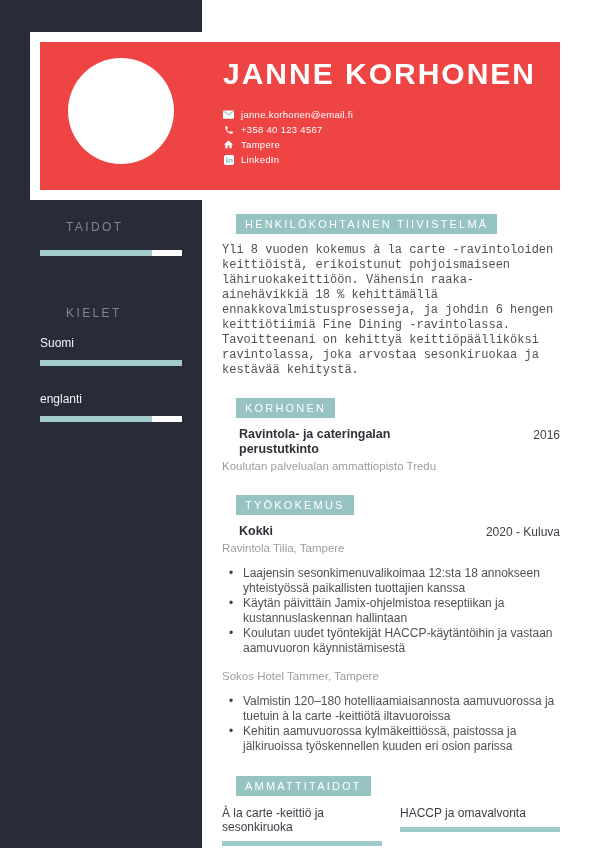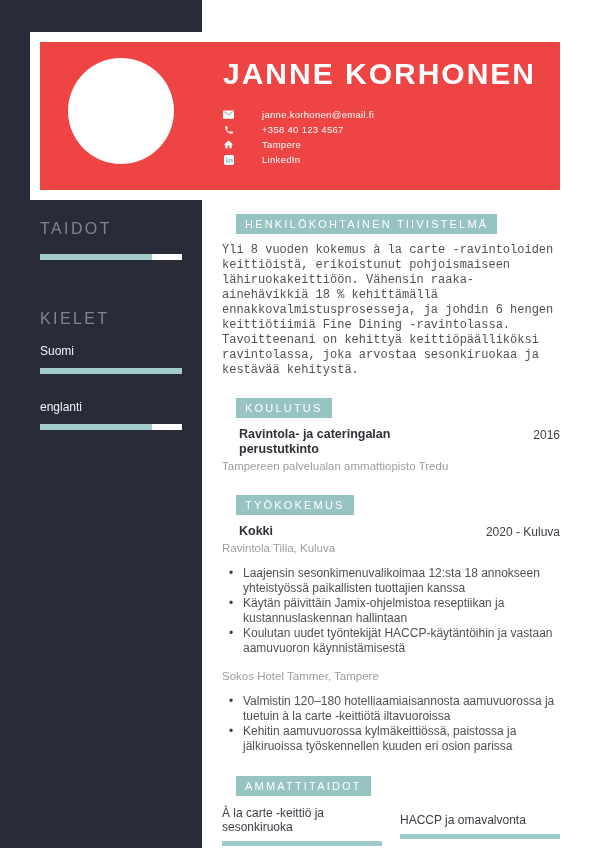--- a/index.html
+++ b/index.html
@@ -13,23 +13,24 @@
 
   
   .sidebar {
     position:absolute; left:0; top:0;
     width:202px; height:848px;
     background:#292c38;
     padding:220px 20px 0 40px;
   }
   .side-title {
     color:#7f8494;
-    font-size:16px;
+    font-size:12px;
     letter-spacing:2.4px;
     margin-bottom:16px;
+    margin-left:26px;
   }
   .side-label {
     color:#f2f3f5;
     font-size:12px;
     line-height:15px;
     margin-bottom:9px;
   }
   .side-bar {
     height:6px; width:100%;
     background:#ffffff;
@@ -61,21 +62,20 @@
     font-size:30px;
     font-weight:700;
     letter-spacing:2px;
     line-height:36px;
     white-space:nowrap;
   }
   .contact-list { margin-top:17px; }
   .contact-row {
     display:flex; align-items:flex-end;
     margin-bottom:4px;
-    gap:21px;
   }
   .contact-row .c-icon {
     width:11px; height:11px;
     margin-right:7px;
     flex:0 0 auto;
     display:flex; align-items:center; justify-content:center;
   }
   .contact-row .c-text {
     color:#ffffff;
     font-size:9.5px;
@@ -147,21 +147,21 @@
     color:#3b3e44;
   }
   .job + .job { margin-top:13px; }
 
   .pro-skills {
     display:grid;
     grid-template-columns:1fr 1fr;
     column-gap:18px;
     margin-top:10px;
   }
-  .pro-skill { display:flex; flex-direction:column; align-items:flex-start;justify-content:center; }
+  .pro-skill { display:flex; flex-direction:column; align-items:flex-start; }
   .pro-skill .p-label {
     color:#3b3e44;
     font-size:12px;
     line-height:14px;
   }
   .pro-skill .p-bar {
     height:5px; width:100%;
     background:#9ecac9;
     margin-top:7px;
   }
@@ -246,39 +246,39 @@
 </header>
 
 <main class="main">
 
   <section>
     <span class="chip">HENKILÖKOHTAINEN TIIVISTELMÄ</span>
     <p class="summary-text">Yli 8 vuoden kokemus à la carte -ravintoloiden keittiöistä, erikoistunut pohjoismaiseen lähiruokakeittiöön. Vähensin raaka-ainehävikkiä 18 % kehittämällä ennakkovalmistusprosesseja, ja johdin 6 hengen keittiötiimiä Fine Dining -ravintolassa. Tavoitteenani on kehittyä keittiöpäälliköksi ravintolassa, joka arvostaa sesonkiruokaa ja kestävää kehitystä.</p>
   </section>
 
   <section class="section">
-    <span class="chip">KOULUTUS</span>
+    <span class="chip">KORHONEN</span>
     <div class="item">
       <div class="item-head">
         <div class="item-title">Ravintola- ja cateringalan perustutkinto</div>
         <div class="item-date">2016</div>
       </div>
-      <div class="item-sub">Tampereen palvelualan ammattiopisto Tredu</div>
+      <div class="item-sub">Koulutan palvelualan ammattiopisto Tredu</div>
     </div>
   </section>
 
   <section class="section tight">
     <span class="chip">TYÖKOKEMUS</span>
 
     <div class="item job">
       <div class="item-head">
         <div class="item-title">Kokki</div>
         <div class="item-date">2020 - Kuluva</div>
       </div>
-      <div class="item-sub">Ravintola Tilia, Kuluva</div>
+      <div class="item-sub">Ravintola Tilia, Tampere</div>
       <ul class="bullets">
         <li>Laajensin sesonkimenuvalikoimaa 12:sta 18 annokseen yhteistyössä paikallisten tuottajien kanssa</li>
         <li>Käytän päivittäin Jamix-ohjelmistoa reseptiikan ja kustannuslaskennan hallintaan</li>
         <li>Koulutan uudet työntekijät HACCP-käytäntöihin ja vastaan aamuvuoron käynnistämisestä</li>
       </ul>
     </div>
 
     <div class="item job">
       <div class="item-sub">Sokos Hotel Tammer, Tampere</div>
       <ul class="bullets">

